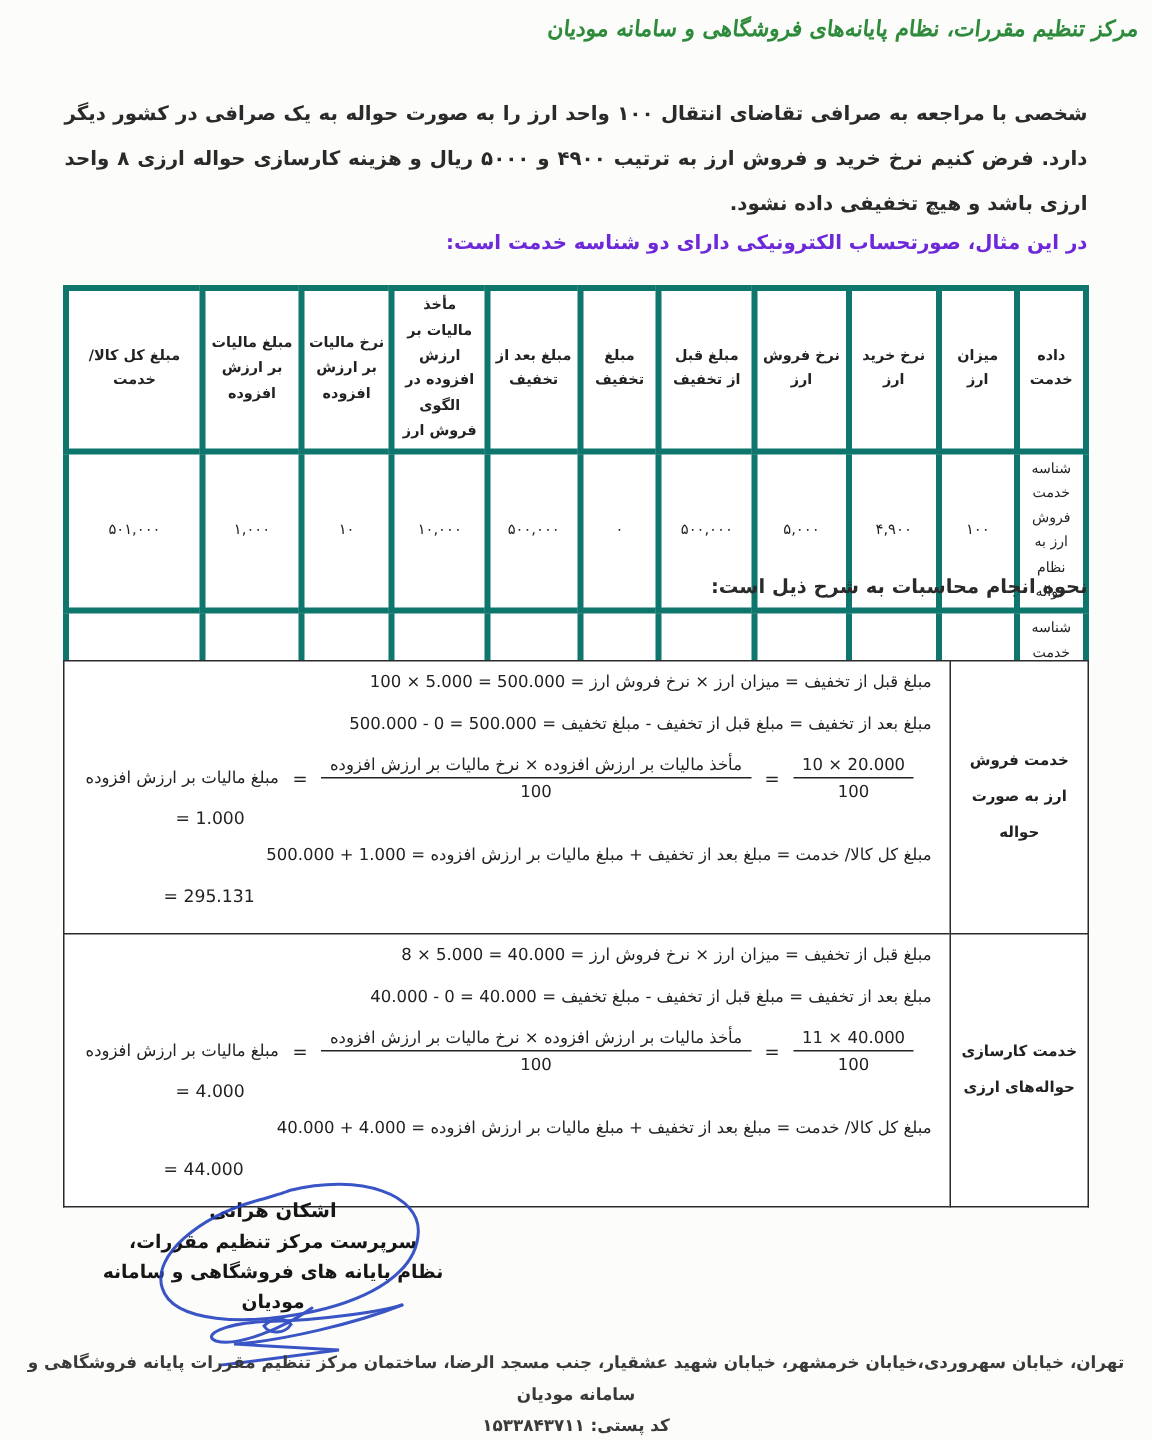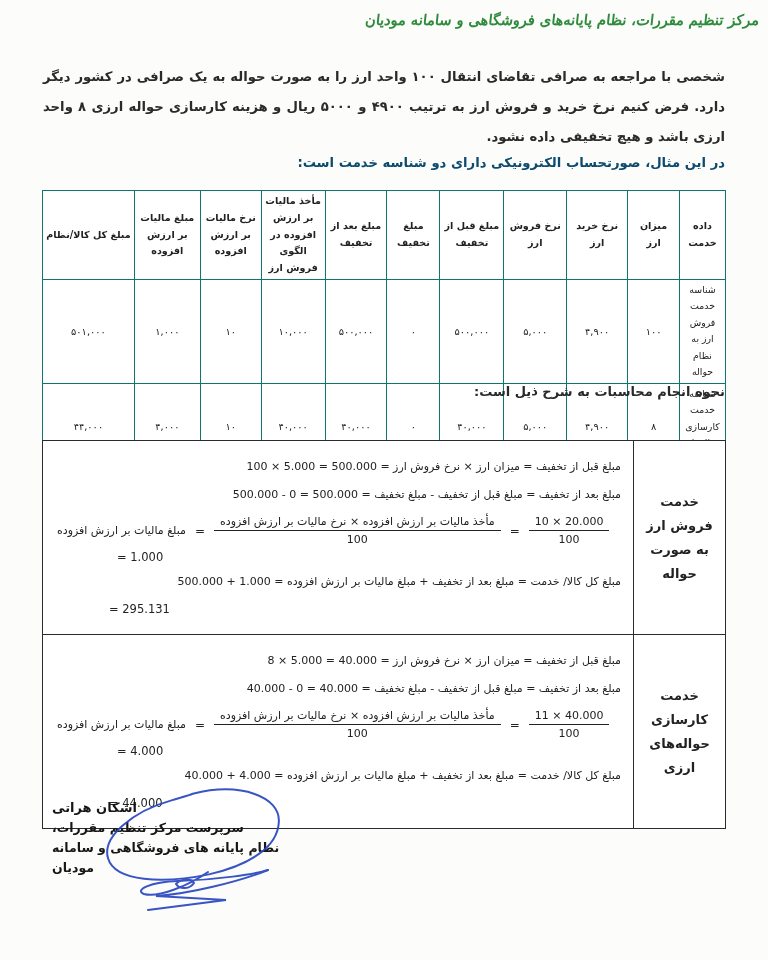--- a/index.html
+++ b/index.html
@@ -24,31 +24,31 @@
 
   
   .intro {
     position:absolute; top:62px; right:43px; left:43px;
     direction:rtl; text-align:justify;
     font-size:13.2px; font-weight:bold; line-height:30px; color:#2a2a2a;
   }
   .example-line {
     position:absolute; top:155px; right:43px; left:43px;
     direction:rtl; text-align:right;
-    font-size:13.2px; font-weight:bold; color:#0c4a6e;
+    font-size:13.2px; font-weight:bold; color:#6d28d9;
   }
 
   
   table.invoice {
     position:absolute; top:190px; right:42px;
     width:684px; border-collapse:collapse; direction:rtl;
     font-size:9.8px; color:#222; background:#fff;
   }
   table.invoice th, table.invoice td {
-    border:1px solid #0f766e; text-align:center; vertical-align:middle;
+    border:4px solid #0f766e; text-align:center; vertical-align:middle;
     padding:2px 3px; line-height:1.75;
   }
   table.invoice th { font-weight:bold; height:80px; font-size:9.6px; }
   table.invoice td.svc { font-size:9.4px; }
   table.invoice tr.data-row td { height:56px; }
   table.invoice tr.total-row td { height:20px; font-weight:bold; }
   td.gray-span { background:#c9c9c7; }
 
   
   .calc-intro {
@@ -58,42 +58,42 @@
   }
 
   
   table.calc {
     position:absolute; top:440px; right:42px;
     width:684px; border-collapse:collapse; direction:rtl;
     background:#fff; color:#222;
   }
   table.calc td { border:1.5px solid #2b2b2b; vertical-align:middle; }
   td.calc-label {
-    width:92px; text-align:center; font-weight:bold; font-size:13px;
+    width:92px; text-align:center; font-weight:bold; font-size:10px;
     line-height:24px; padding:4px;
   }
-  td.calc-body { padding:18px 12px 8px 10px; height:166px; }
+  td.calc-body { padding:6px 12px 8px 10px; height:166px; }
   .eq-line { direction:rtl; text-align:right; font-size:11px; line-height:15px; margin-bottom:13px; }
   .frac-row {
     direction:ltr; display:flex; align-items:center; gap:9px;
     font-size:11px; margin:2px 0 4px 4px;
   }
   .frac { display:inline-block; text-align:center; }
   .frac .num { display:block; padding:0 6px 2px; border-bottom:1.2px solid #222; direction:rtl; }
   .frac .num.ltr { direction:ltr; }
   .frac .den { display:block; padding-top:2px; }
   .eq-sign { font-size:12px; }
   .vat-label { direction:rtl; font-size:11px; }
   .result-line { direction:ltr; text-align:left; font-size:11.5px; margin:0 0 10px 64px; }
   .result-line.deep { margin-left:56px; }
 
   
   .sig-block {
     position:absolute; top:798px; left:52px; width:260px;
-    text-align:left; direction:rtl;
+    text-align:center; direction:rtl;
     font-size:12.5px; font-weight:bold; line-height:20px; color:#161616;
   }
   .sig-name { font-size:13px; }
   .sig-svg { position:absolute; top:786px; left:48px; pointer-events:none; }
 
   
   .footer {
     position:absolute; top:898px; right:18px; left:18px;
     direction:rtl; text-align:center;
     font-size:11.2px; font-weight:bold; color:#3a3a3a; line-height:21px;
@@ -128,21 +128,21 @@
       <th>داده خدمت</th>
       <th>میزان ارز</th>
       <th>نرخ خرید ارز</th>
       <th>نرخ فروش ارز</th>
       <th>مبلغ قبل از تخفیف</th>
       <th>مبلغ تخفیف</th>
       <th>مبلغ بعد از تخفیف</th>
       <th>مأخذ مالیات بر ارزش افزوده در الگوی فروش ارز</th>
       <th>نرخ مالیات بر ارزش افزوده</th>
       <th>مبلغ مالیات بر ارزش افزوده</th>
-      <th>مبلغ کل کالا/نظام</th>
+      <th>مبلغ کل کالا/خدمت</th>
     </tr>
     <tr class="data-row">
       <td class="svc">شناسه خدمت فروش ارز به نظام حواله</td>
       <td>۱۰۰</td>
       <td>۴,۹۰۰</td>
       <td>۵,۰۰۰</td>
       <td>۵۰۰,۰۰۰</td>
       <td>۰</td>
       <td>۵۰۰,۰۰۰</td>
       <td>۱۰,۰۰۰</td>
@@ -233,14 +233,18 @@
   </div>
   <svg class="sig-svg" width="270" height="125" viewBox="0 0 270 125">
     <g fill="none" stroke="#2946c0" stroke-width="2" stroke-linecap="round" opacity="0.92">
       <path d="M150 8 C 200 2, 236 22, 232 46 C 228 72, 196 86, 156 90 C 110 94, 62 86, 58 62 C 54 40, 88 18, 128 12 C 140 10, 148 9, 150 8 Z" transform="rotate(-7 145 50)"></path>
       <path d="M160 86 C 140 100, 110 112, 96 108 C 86 104, 102 96, 130 95 C 168 94, 208 88, 220 84"></path>
       <path d="M220 84 C 190 96, 140 108, 108 110 L 178 114 L 100 124"></path>
       <path d="M128 98 C 134 92, 142 92, 146 97 C 142 103, 132 104, 128 98 Z"></path>
     </g>
   </svg>
 
+  <div class="footer">
+    <div>تهران، خیابان سهروردی،خیابان خرمشهر، خیابان شهید عشقیار، جنب مسجد الرضا، ساختمان مرکز تنظیم مقررات پایانه فروشگاهی و سامانه مودیان</div>
+    <div>کد پستی: ۱۵۳۳۸۴۳۷۱۱</div>
+  </div>
 
 </div>
 
 </body></html>

